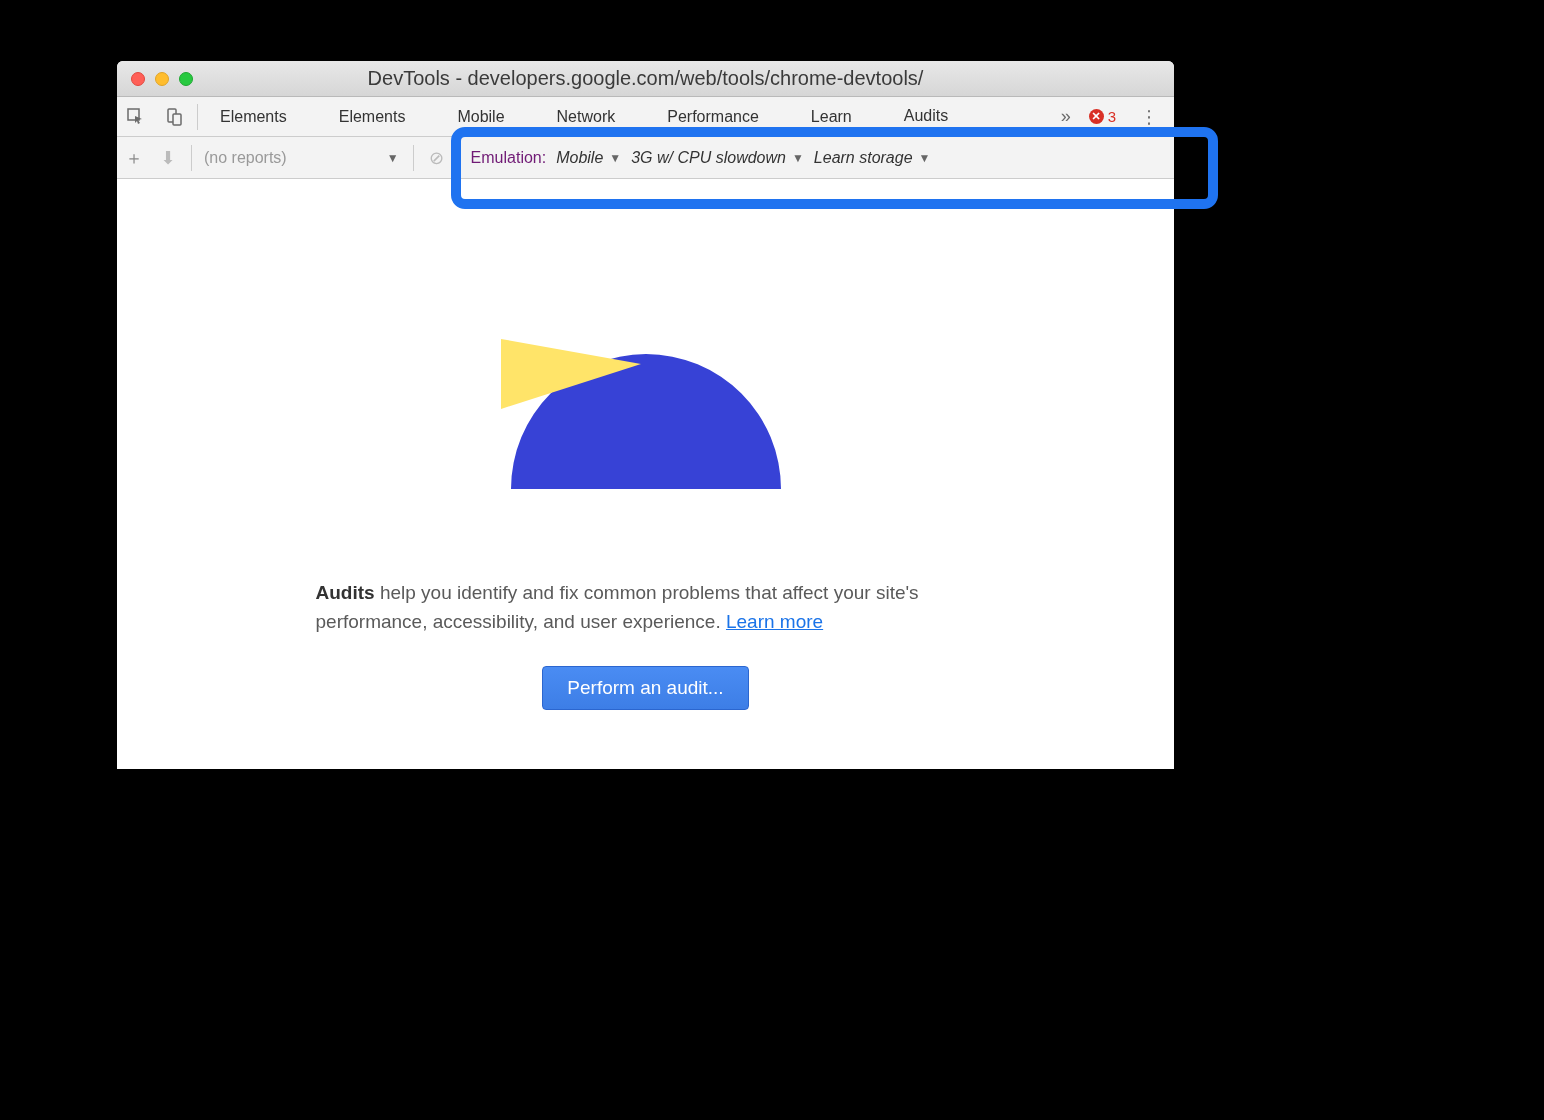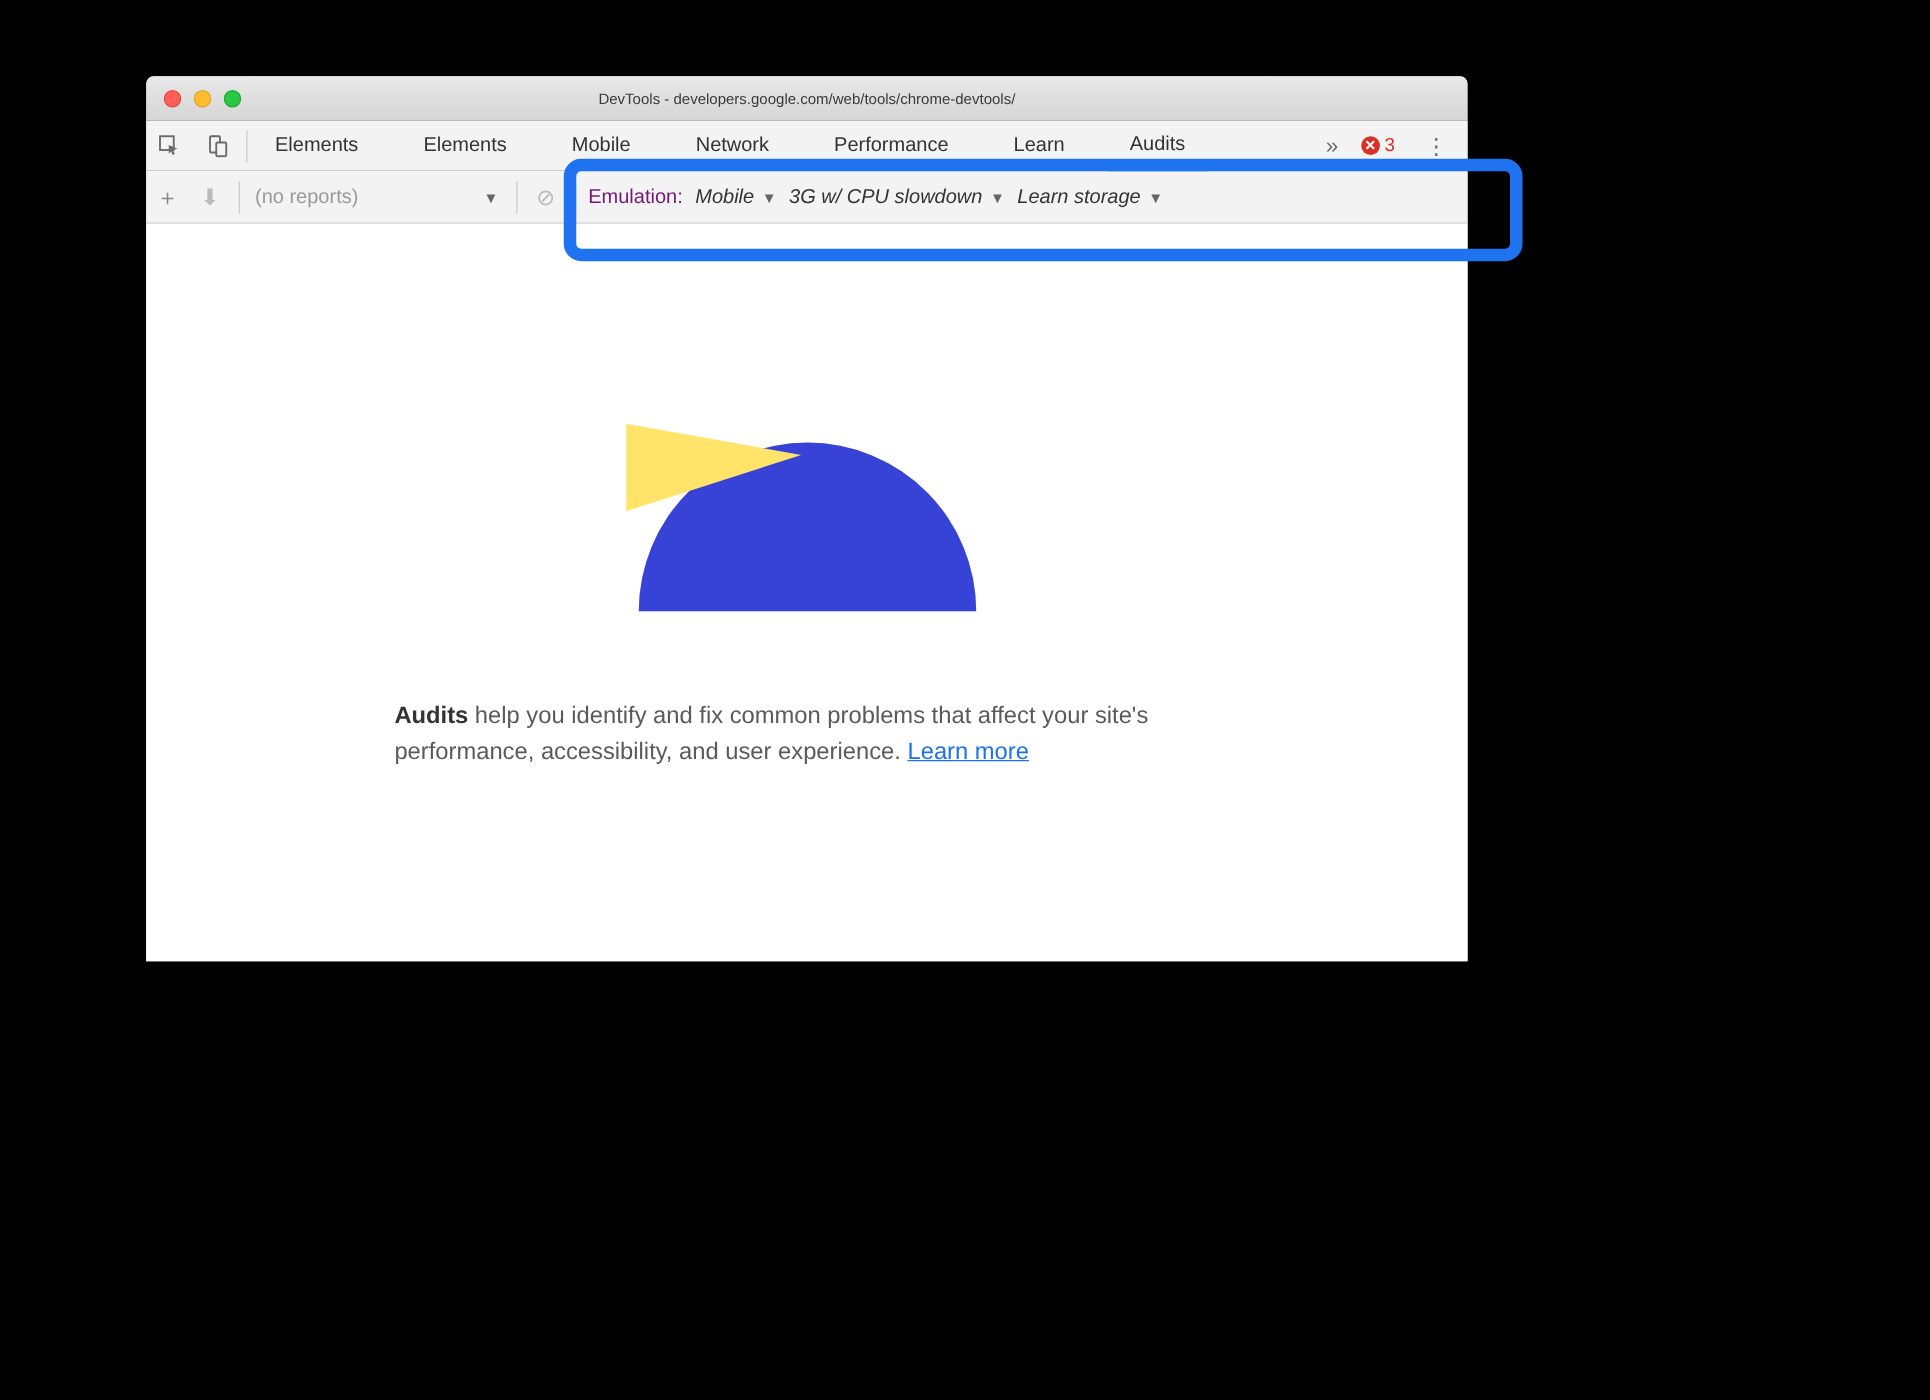--- a/index.html
+++ b/index.html
@@ -35,21 +35,21 @@
     margin-left: 14px;
   }
   .tl { width: 14px; height: 14px; border-radius: 50%; }
   .tl-red { background: #ff5f57; border: 1px solid #e1483e; }
   .tl-yellow { background: #ffbd2e; border: 1px solid #e0a428; }
   .tl-green { background: #28c940; border: 1px solid #1fa732; }
   .title-text {
     position: absolute;
     left: 0; right: 0;
     text-align: center;
-    font-size: 12px;
+    font-size: 20px;
     color: #3a3a3a;
     pointer-events: none;
   }
   .tabbar {
     height: 40px;
     background: #f3f3f3;
     border-bottom: 1px solid #ccc;
     display: flex;
     align-items: center;
     font-size: 16px;
@@ -166,21 +166,21 @@
     align-items: center;
     min-height: 590px;
   }
   .lighthouse-wrap {
     width: 310px;
     height: 210px;
     position: relative;
     margin-top: 70px;
   }
   .desc {
-    margin-top: 40px;
+    margin-top: 60px;
     width: 660px;
     font-size: 19px;
     line-height: 1.5;
     color: #5a5a5a;
   }
   .desc b { color: #333; font-weight: 600; }
   .desc a { color: #1a73e8; text-decoration: underline; cursor: pointer; }
   .perform-btn {
     margin-top: 30px;
     background: linear-gradient(#4a8cf3, #3d7ee6);
@@ -309,17 +309,18 @@
         <path d="M20 180 Q90 150 155 180 Q220 150 290 180 L290 195 L20 195 Z" fill="#3eb049"></path>
         <path d="M20 180 Q90 150 155 180 L155 195 L20 195 Z" fill="#2f9b3a"></path>
       </polygon>
         </svg>
     </div>
 
     <p class="desc">
       <b>Audits</b><span> help you identify and fix common problems that affect your site's performance, accessibility, and user experience. </span><a>Learn more</a>
     </p>
 
+    <button class="perform-btn">Perform an audit...</button>
   </div>
 
 </div>
 
 <div class="highlight-box"></div>
 
 </body></html>

